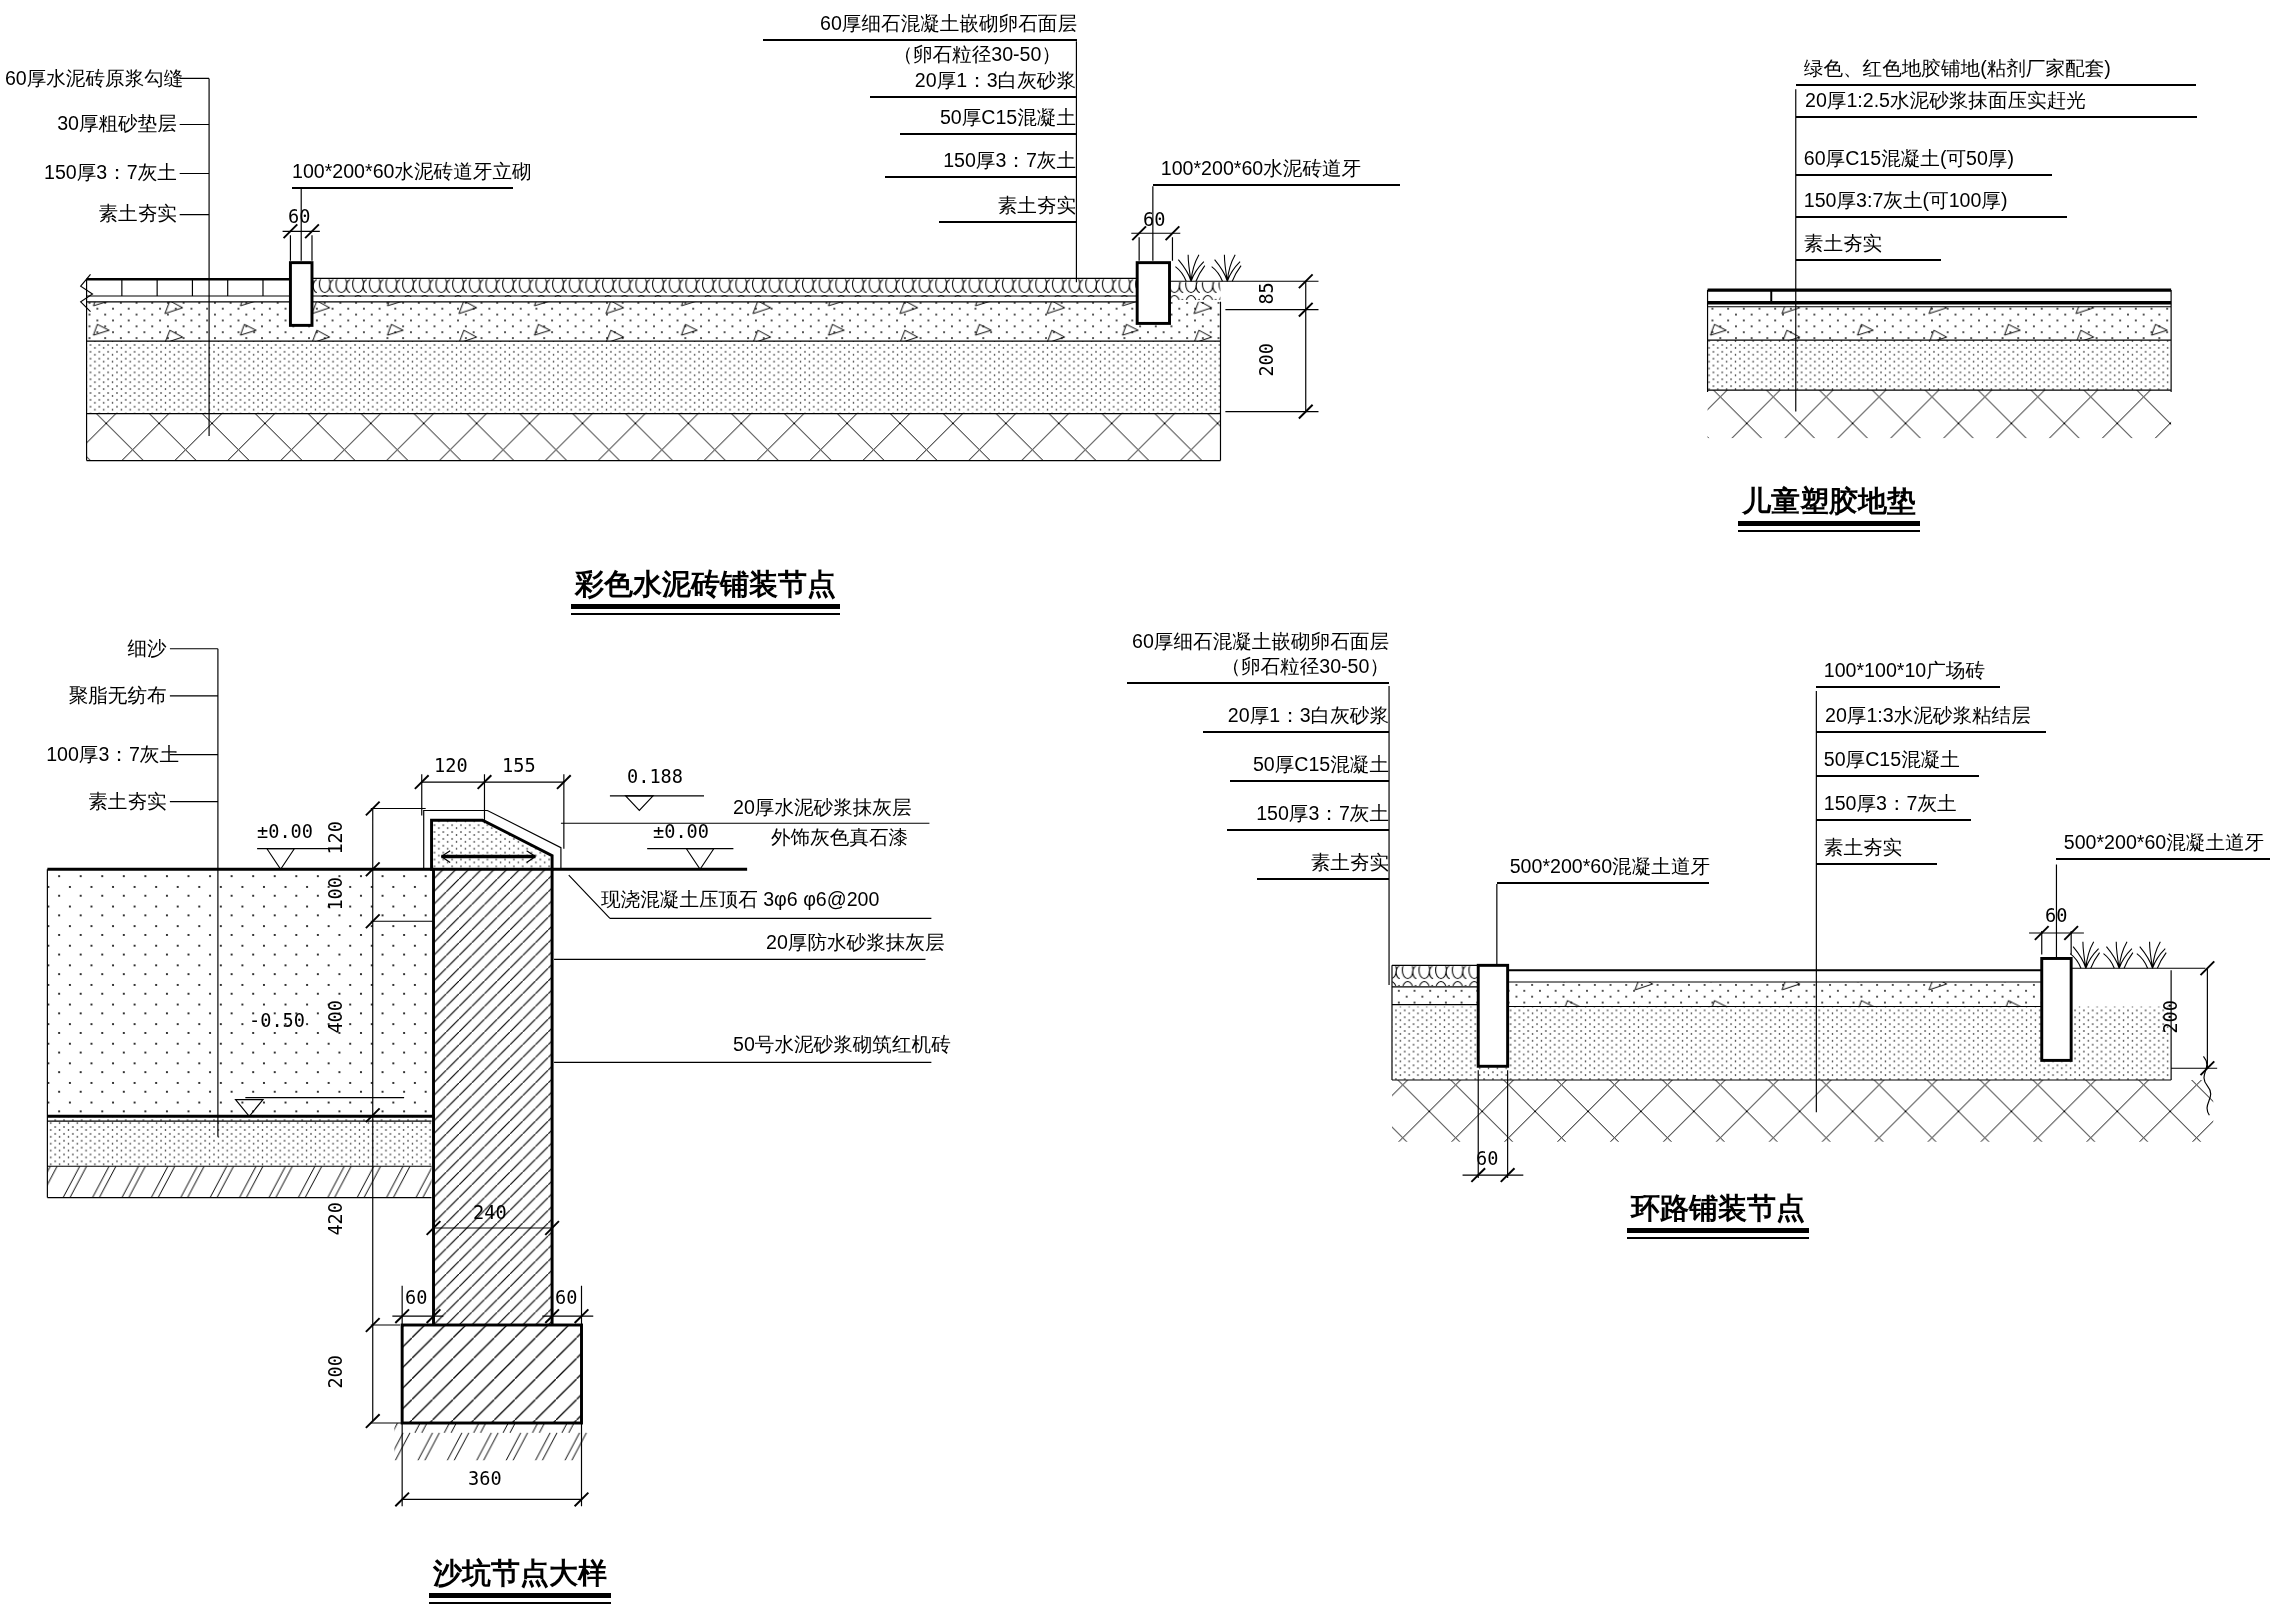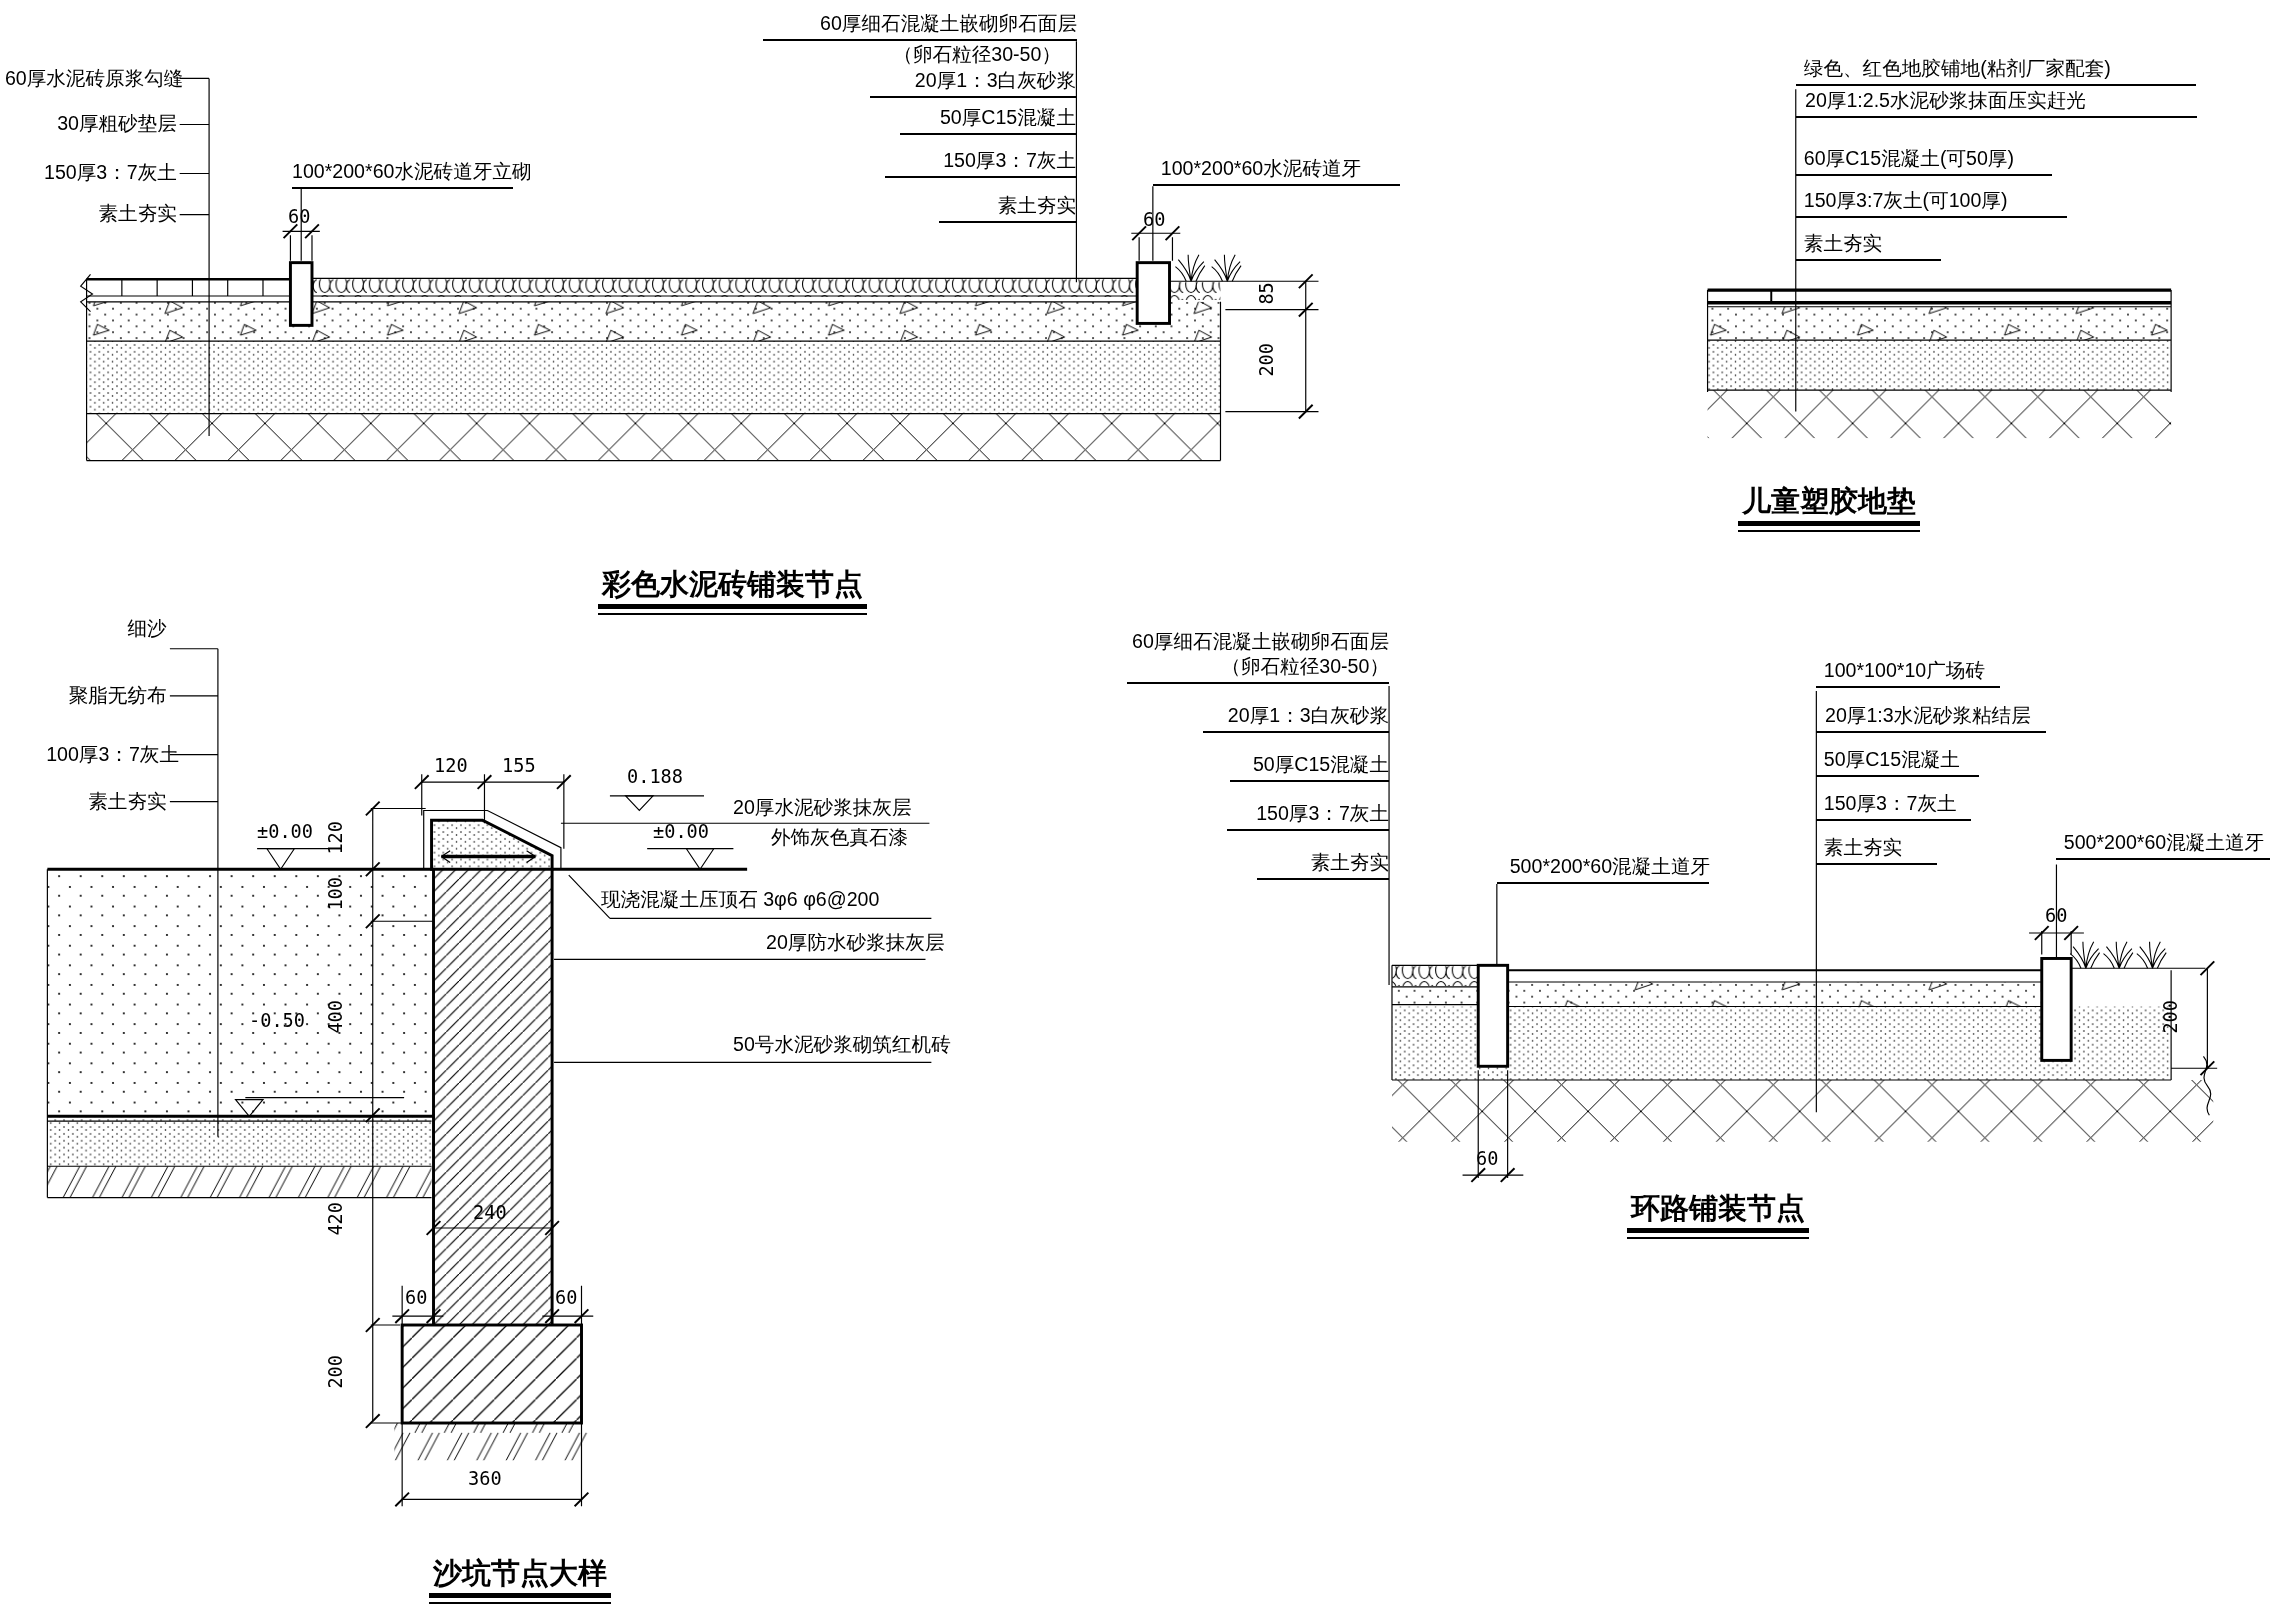--- a/index.html
+++ b/index.html
@@ -182,30 +182,30 @@
 <div class="lb tr ul" style="left:763px;top:11.8px;width:314px">60厚细石混凝土嵌砌卵石面层</div>
 <div class="lb tr" style="left:851px;top:43px;width:210px">（卵石粒径30-50）</div>
 <div class="lb tr ul" style="left:870px;top:69px;width:206px">20厚1：3白灰砂浆</div>
 <div class="lb tr ul" style="left:900px;top:106px;width:176px">50厚C15混凝土</div>
 <div class="lb tr ul" style="left:885px;top:149px;width:191px">150厚3：7灰土</div>
 <div class="lb tr ul" style="left:939px;top:194px;width:137px">素土夯实</div>
 <div class="dim" style="left:288px;top:208px">60</div>
 <div class="dim" style="left:1143px;top:211px">60</div>
 <div class="dim vdim" style="left:1277px;top:286px">85</div>
 <div class="dim vdim" style="left:1277px;top:358px">200</div>
-<div class="title" style="left:598px;top:567px">彩色水泥砖铺装节点</div>
+<div class="title" style="left:571px;top:567px">彩色水泥砖铺装节点</div>
 
 <div class="lb ul" style="left:1796px;top:57px;width:392px;padding-left:7.8px">绿色、红色地胶铺地(粘剂厂家配套)</div>
 <div class="lb ul" style="left:1796px;top:89px;width:392px;padding-left:9px">20厚1:2.5水泥砂浆抹面压实赶光</div>
 <div class="lb ul" style="left:1796px;top:147px;width:248px;padding-left:7.8px">60厚C15混凝土(可50厚)</div>
 <div class="lb ul" style="left:1796px;top:189px;width:263px;padding-left:7.8px">150厚3:7灰土(可100厚)</div>
 <div class="lb ul" style="left:1796px;top:232px;width:137px;padding-left:7.8px">素土夯实</div>
 <div class="title" style="left:1738px;top:484px">儿童塑胶地垫</div>
 
-<div class="lb tr" style="left:19.6px;top:617px;width:147px">细沙</div>
+<div class="lb tr" style="left:19.6px;top:637px;width:147px">细沙</div>
 <div class="lb tr" style="left:19.6px;top:684px;width:147px">聚脂无纺布</div>
 <div class="lb tr" style="left:12px;top:743px;width:167px">100厚3：7灰土</div>
 <div class="lb tr" style="left:19.6px;top:790px;width:147px">素土夯实</div>
 <div class="lb" style="left:733px;top:796px">20厚水泥砂浆抹灰层</div>
 <div class="lb" style="left:771px;top:826px">外饰灰色真石漆</div>
 <div class="lb" style="left:601px;top:888px">现浇混凝土压顶石 3φ6 φ6@200</div>
 <div class="lb" style="left:766px;top:931px">20厚防水砂浆抹灰层</div>
 <div class="lb" style="left:733px;top:1033px">50号水泥砂浆砌筑红机砖</div>
 <div class="dim" style="left:627px;top:768px">0.188</div>
 <div class="dim" style="left:257px;top:823px">±0.00</div>

